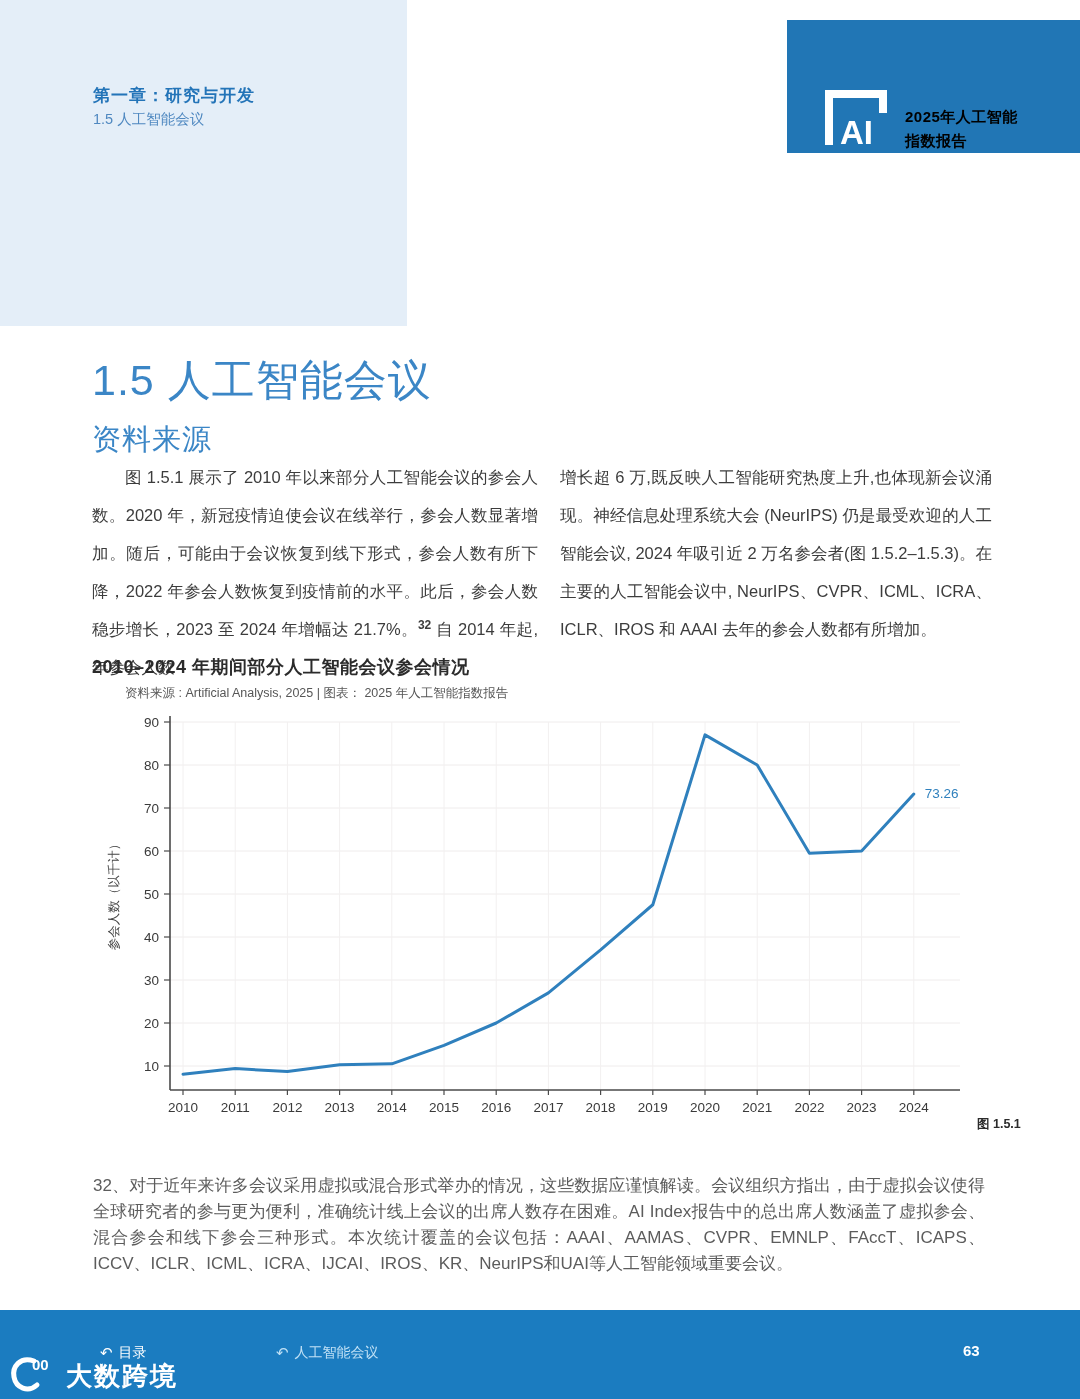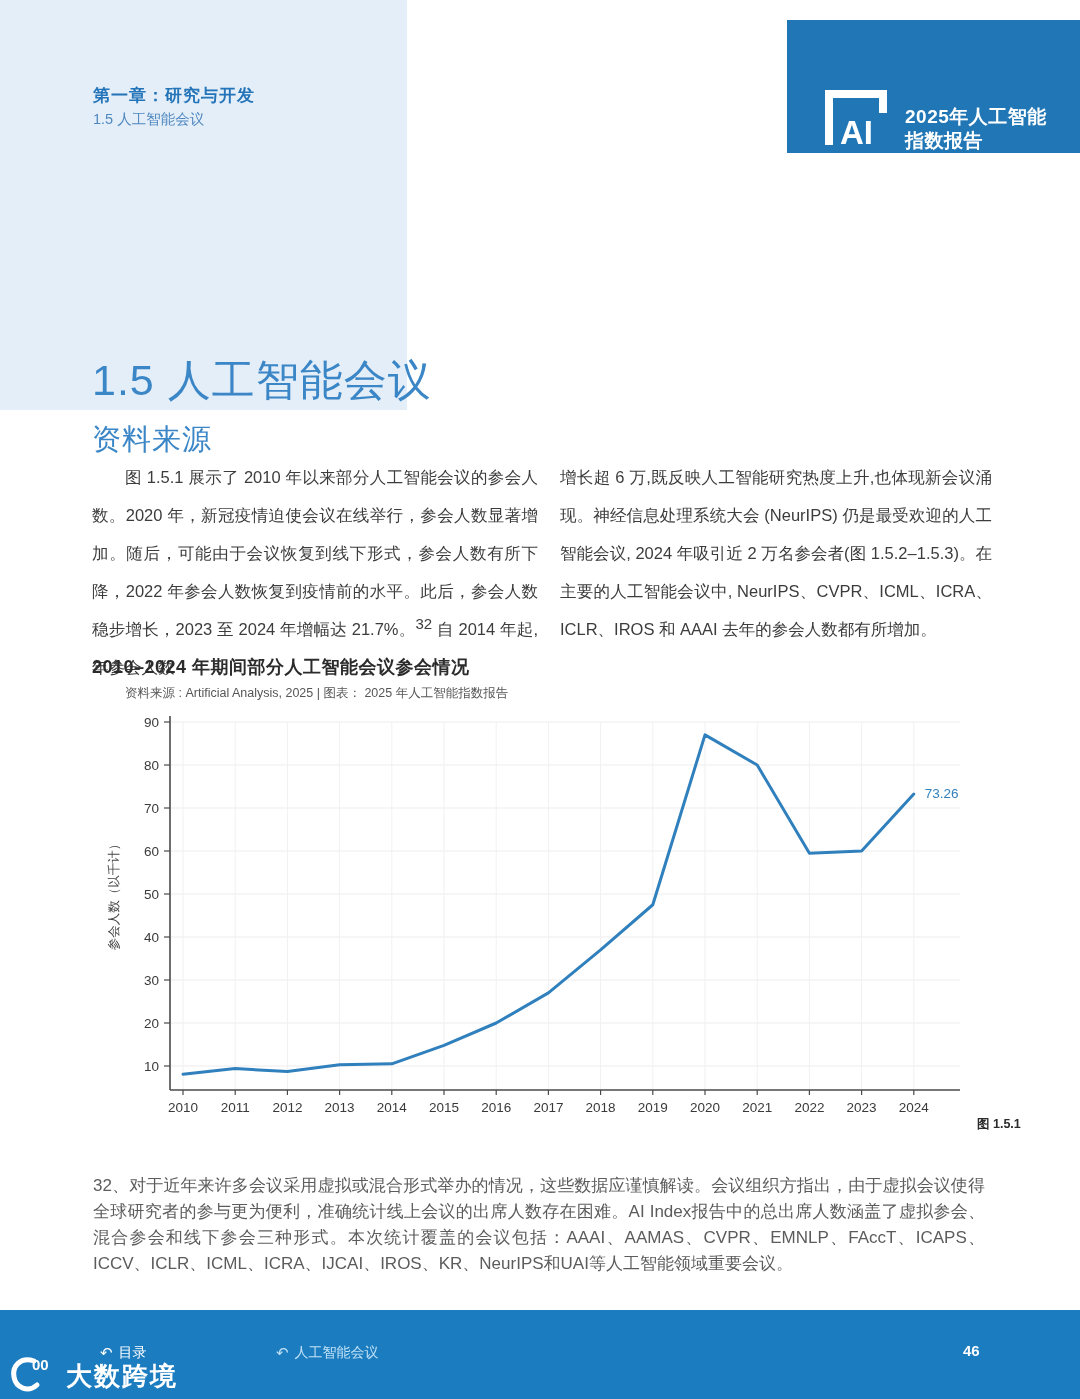--- a/index.html
+++ b/index.html
@@ -6,21 +6,21 @@
   html,body { width: 1080px; height: 1399px; }
   body {
     position: relative;
     background: #ffffff;
     font-family: "Liberation Sans", sans-serif;
     overflow: hidden;
   }
   
   .intro-panel {
     position: absolute; left: 0; top: 0;
-    width: 407px; height: 410px;
+    width: 407px; height: 326px;
     background: #e4eef8;
   }
   .chapter-title {
     position: absolute; left: 93px; top: 84px;
     font-size: 17px; font-weight: bold; color: #2374b8;
     letter-spacing: 1px;
   }
   .chapter-sub {
     position: absolute; left: 93px; top: 110px;
     font-size: 14.5px; color: #4f88c0;
@@ -36,21 +36,21 @@
   
   .header-badge {
     position: absolute; left: 787px; top: 0;
     width: 293px; height: 133px;
     background: #2176b5;
     display: flex; align-items: flex-end; margin-top: 20px;
   }
   .badge-logo { margin-left: 36px; flex: 0 0 auto; }
   .badge-title {
     margin-left: 16px;
-    color: #ffffff; font-size: 19px; font-weight: bold;
+    color: #000000; font-size: 15px; font-weight: bold;
     line-height: 24px; letter-spacing: 0.5px;
   }
   
   .main-title {
     position: absolute; left: 92px; top: 352px;
     font-size: 43px; color: #3b86c6; font-weight: 500;
     letter-spacing: 1px;
   }
   .sub-title {
     position: absolute; left: 92px; top: 420px;
@@ -59,21 +59,21 @@
   }
   
   .body-col {
     position: absolute; top: 458px;
     font-size: 16.5px; color: #3c3c3c;
     line-height: 38px; text-align: justify;
   }
   .col-left  { left: 92px;  width: 446px; text-indent: 2em; }
   .col-right { left: 560px; width: 432px; }
   .col-left sup {
-    font-size: 15px; font-weight: normal; vertical-align: super; line-height: 0;
+    font-size: 12px; font-weight: bold; vertical-align: super; line-height: 0;
   }
   
   .chart-title {
     position: absolute; left: 92px; top: 655px;
     font-size: 18px; font-weight: bold; color: #2b2b2b;
     letter-spacing: 0.5px;
   }
   .chart-source {
     position: absolute; left: 92px; top: 685px;
     font-size: 12.5px; color: #565656; margin-left: 33px;
@@ -234,21 +234,21 @@
 
 <div class="footer-bar">
   <div class="footer-link link-toc">
     <span class="back-arrow">↶</span>
     <span>目录</span>
   </div>
   <div class="footer-link link-preview">
     <span class="back-arrow">↶</span>
     <span>人工智能会议</span>
   </div>
-  <div class="page-number">46</div>
+  <div class="page-number">63</div>
   <div class="watermark">
     <span>
       <svg width="50" height="40" viewBox="0 0 50 40">
         <path d="M26 7 C12 2 4 13 6 23 C8 34 20 39 29 31" fill="none" stroke="#ffffff" stroke-width="5" stroke-linecap="round"></path>
         <text x="24" y="16" fill="#ffffff" font-size="15" font-weight="bold">00</text>
       </svg>
     </span>
     <span class="wm-text">大数跨境</span>
   </div>
 </div>

